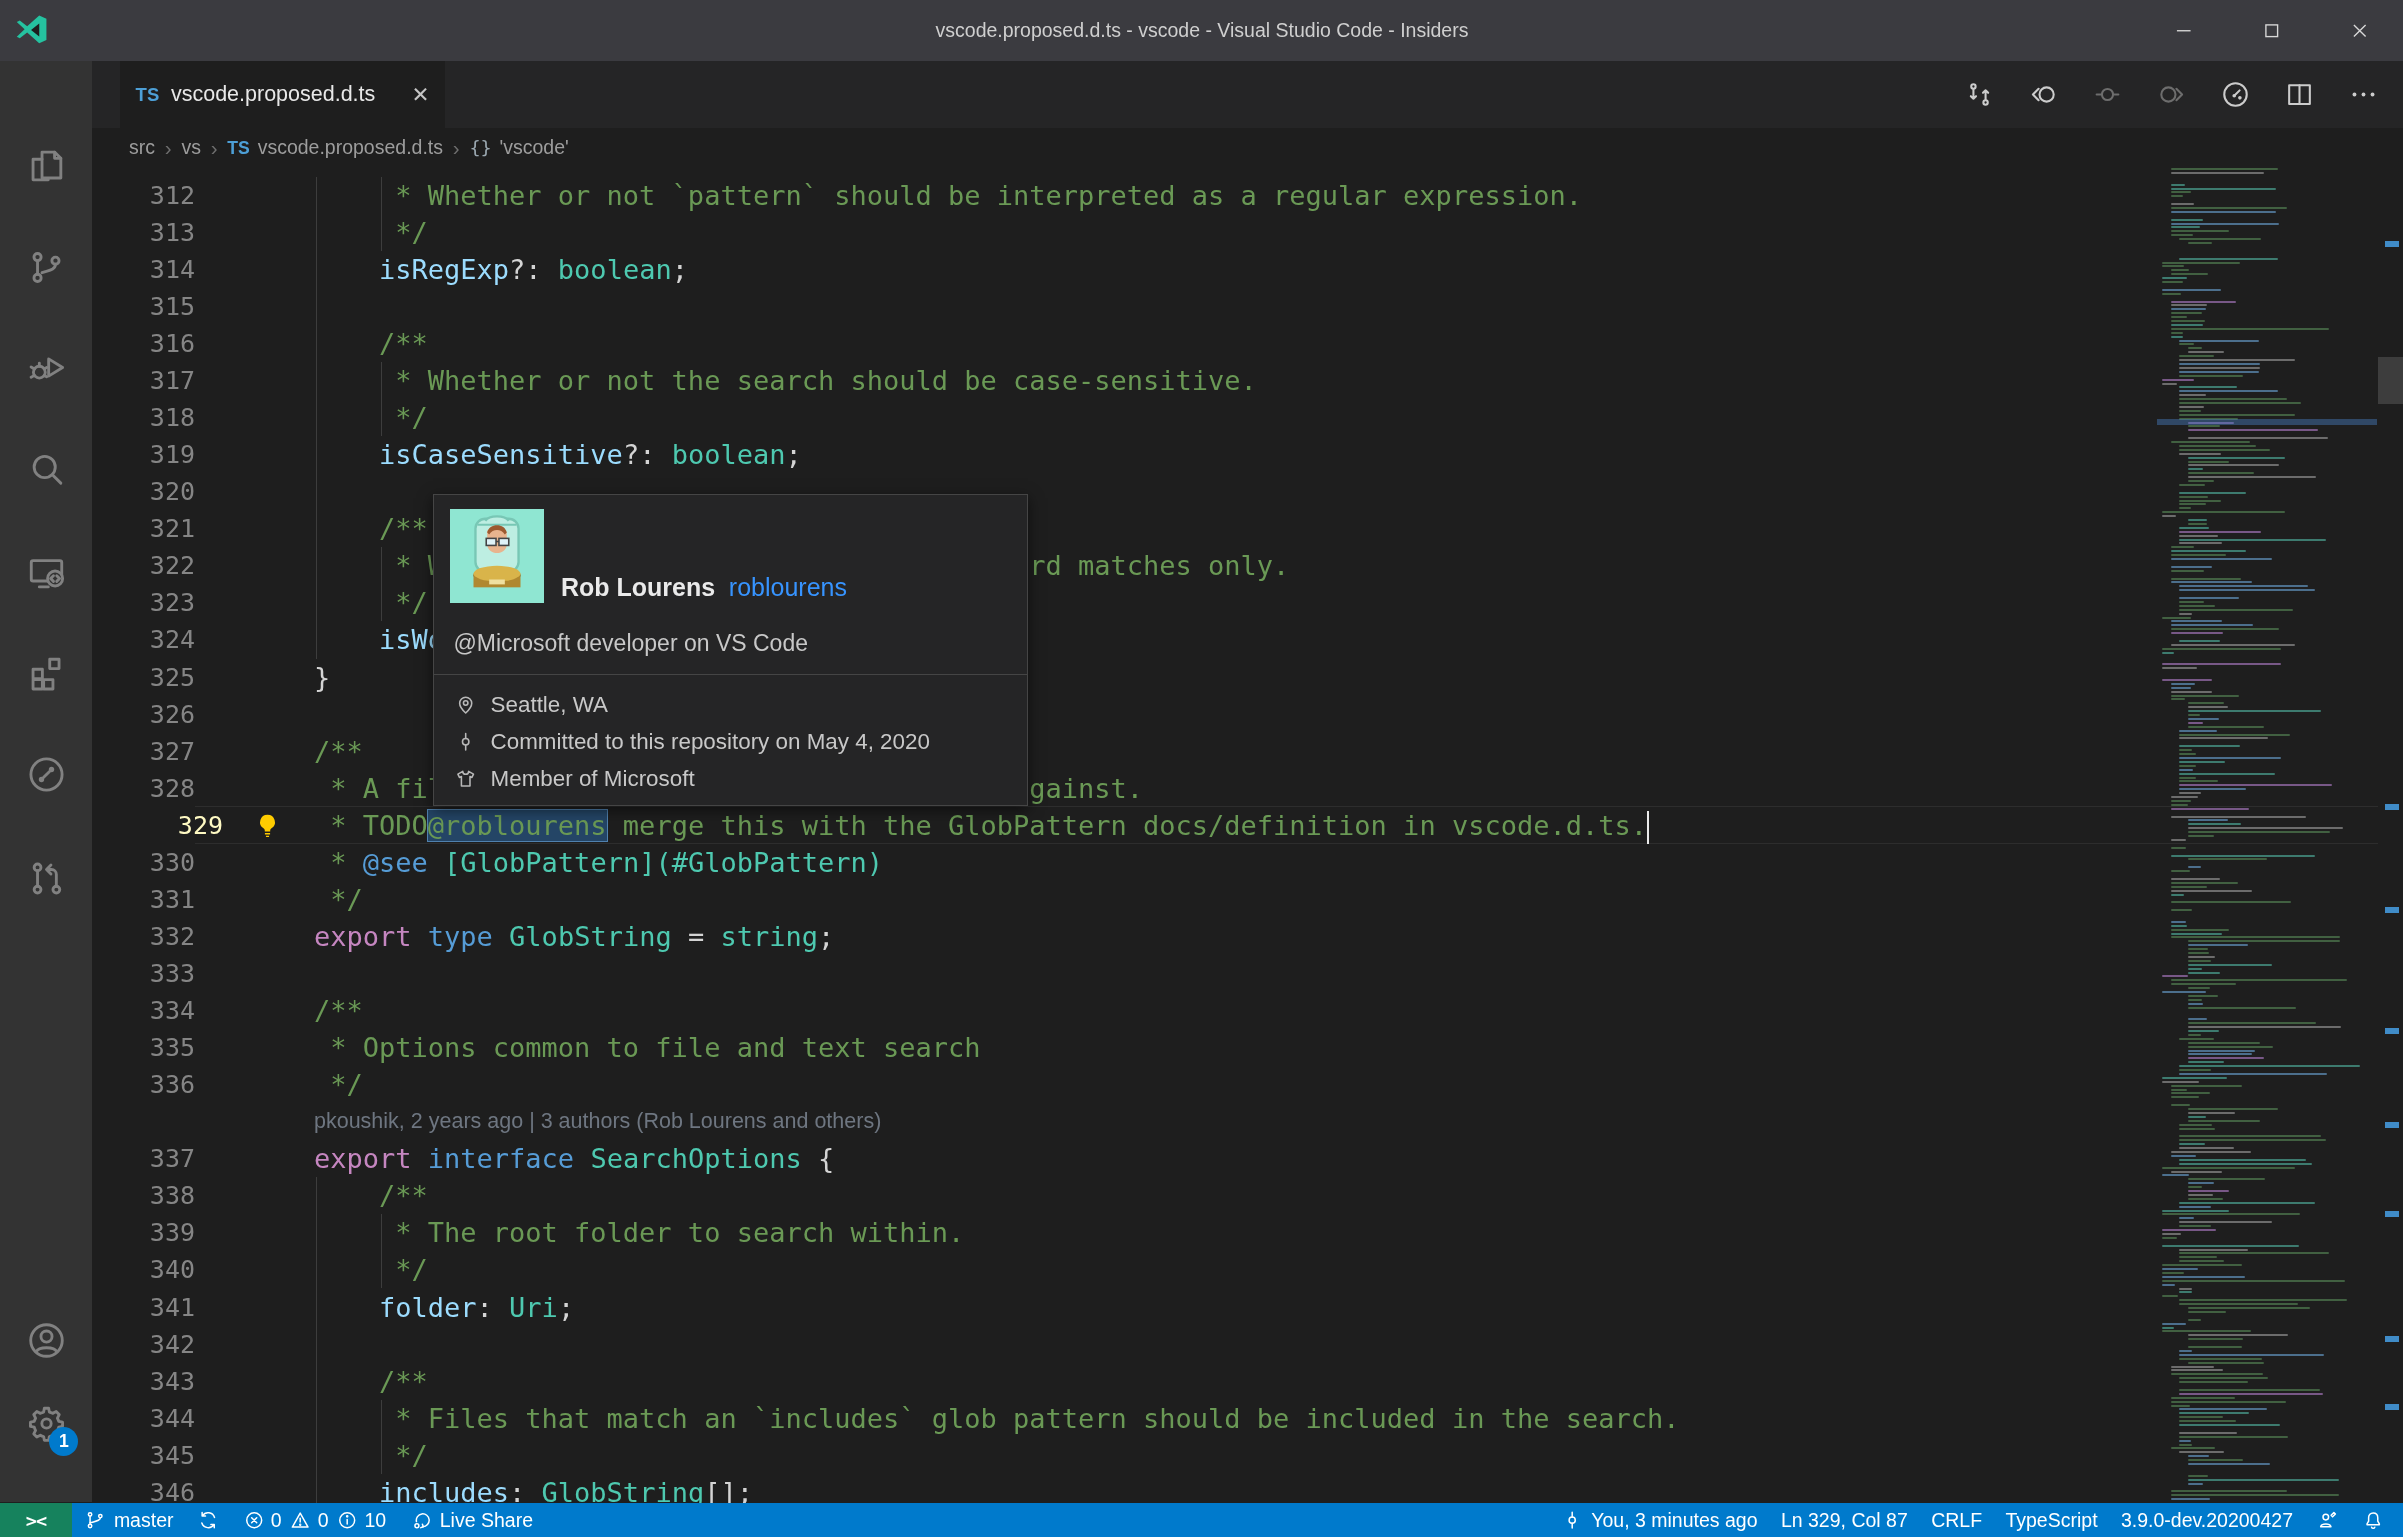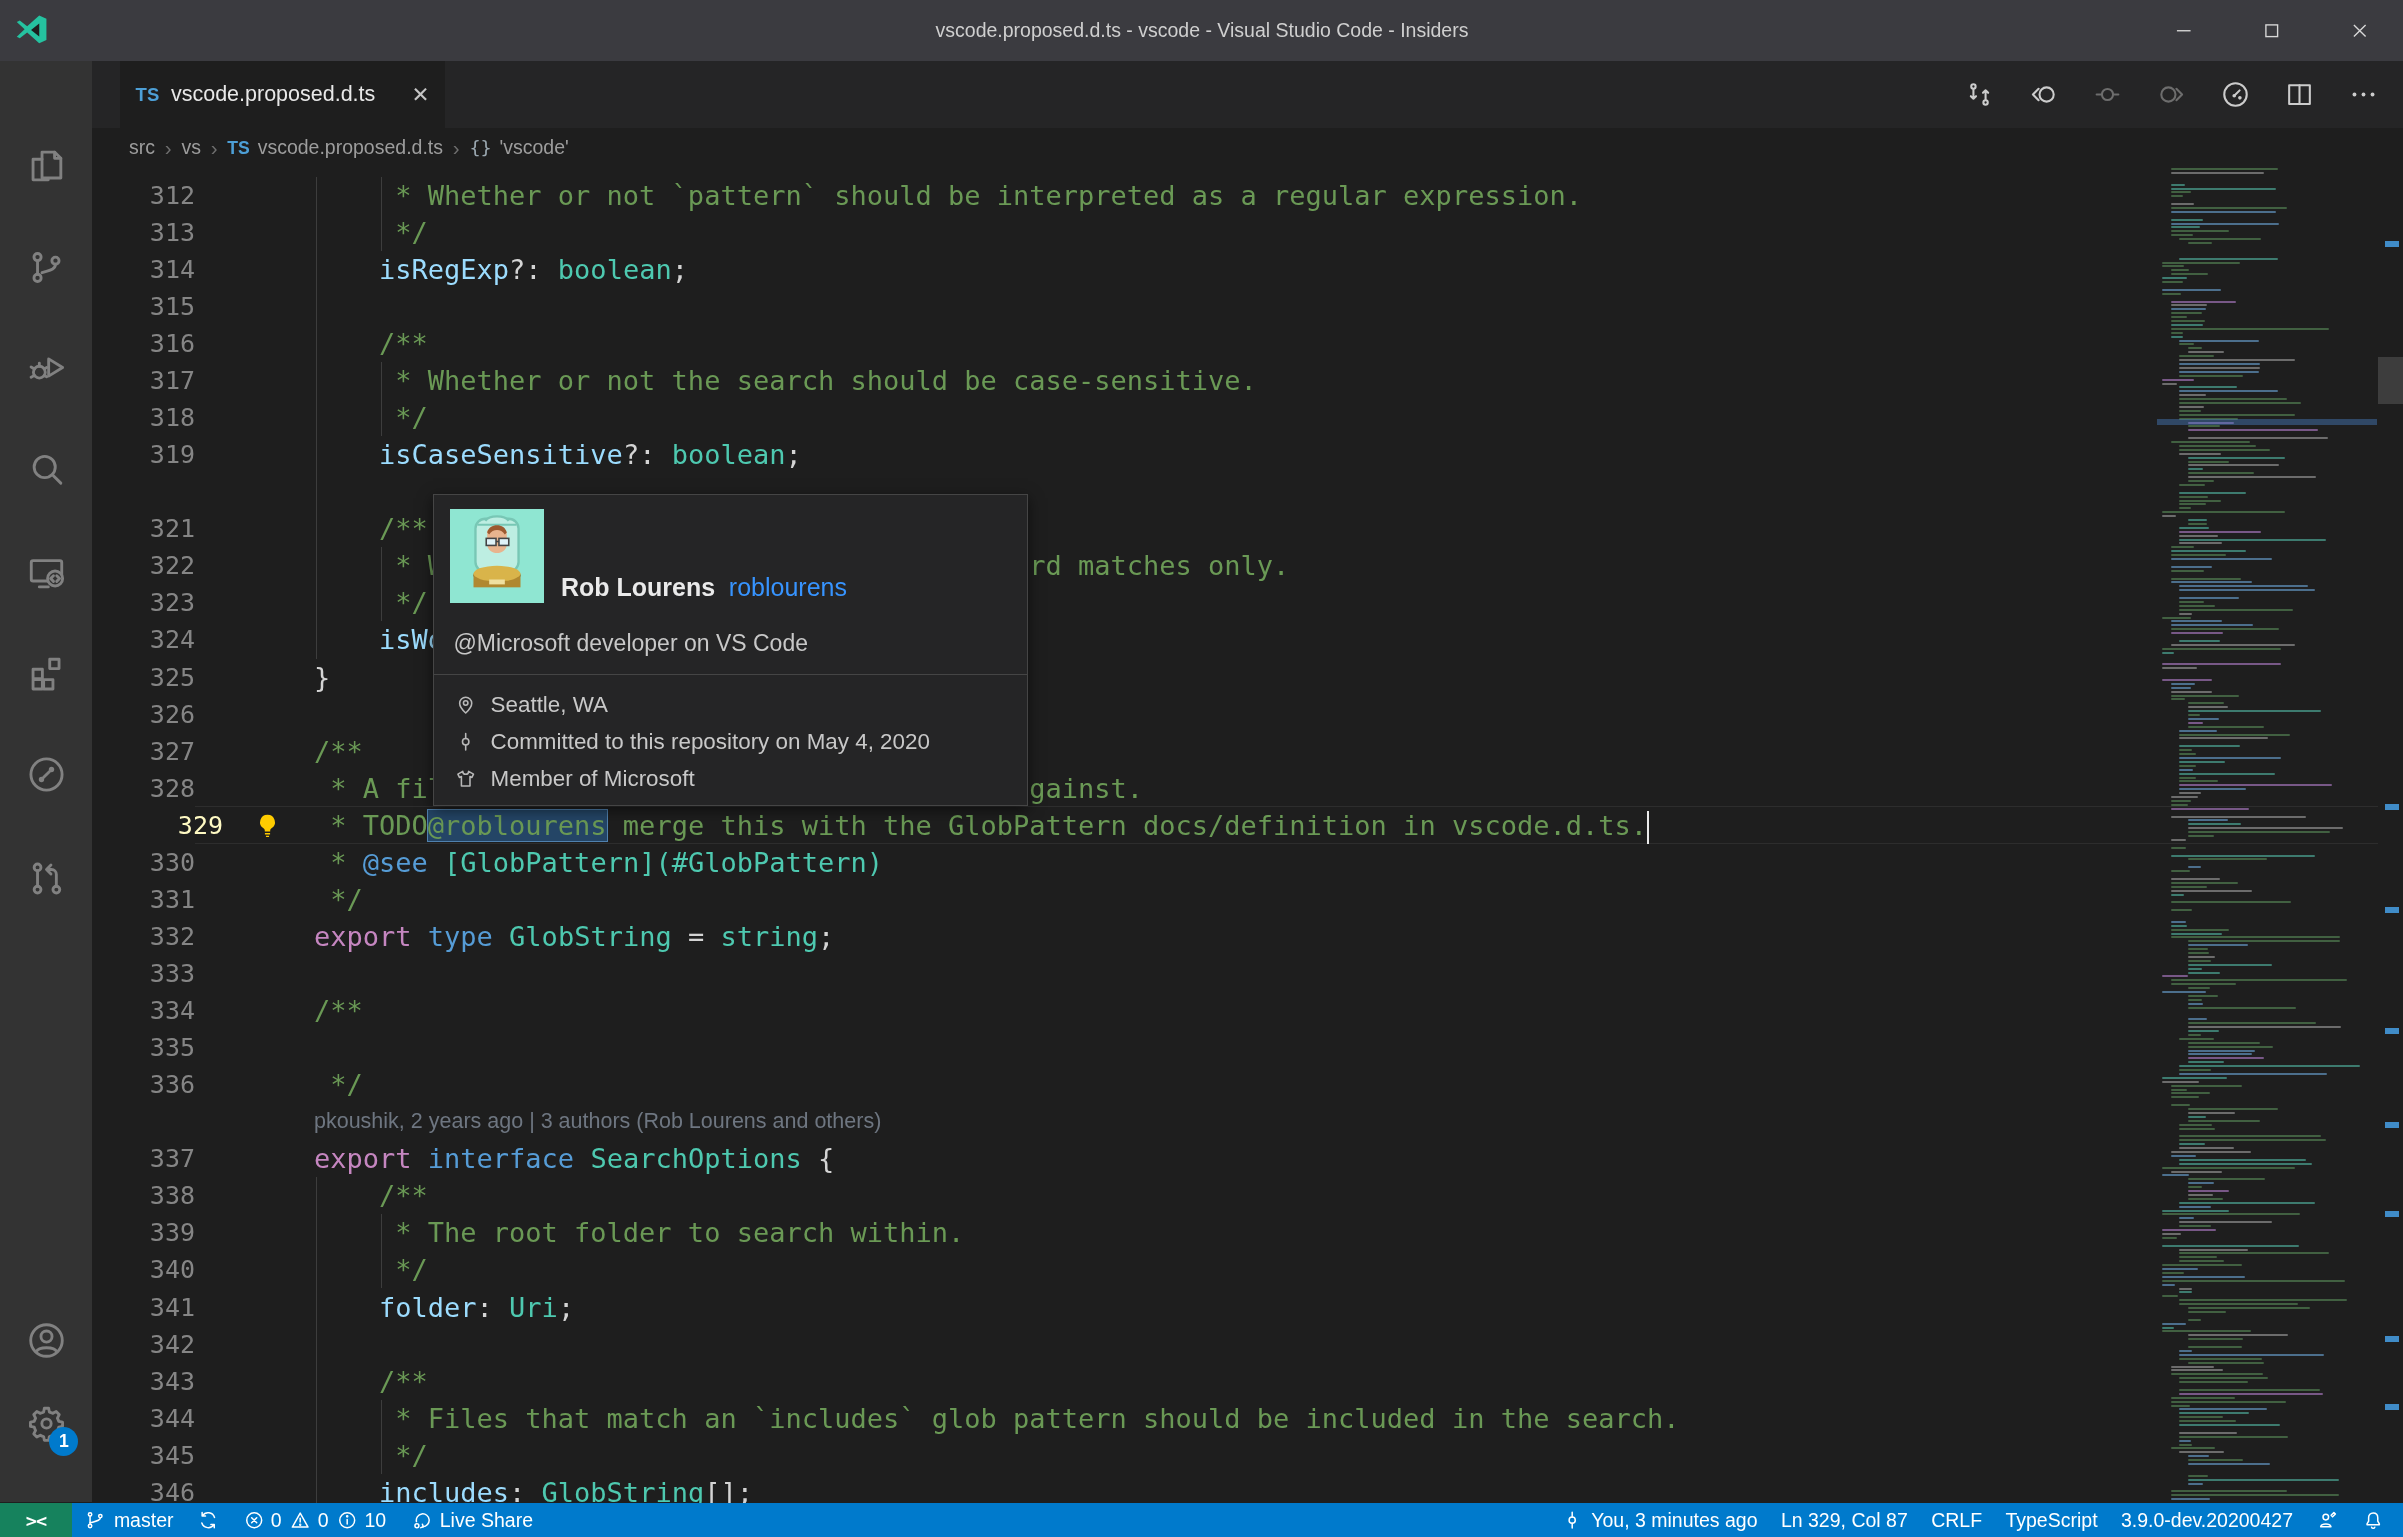--- a/index.html
+++ b/index.html
@@ -308,20 +308,24 @@
         <div class="ct"><span class="tok-c">     * Whether or not the search should be case-sensitive.</span></div>
       </div>
       <div class="line" style="top: 233px;">
         <div class="ln">318</div>
         <div class="ct"><span class="tok-c">     */</span></div>
       </div>
       <div class="line" style="top: 270px;">
         <div class="ln">319</div>
         <div class="ct"><span class="tok-o">    </span><span class="tok-p">isCaseSensitive</span><span class="tok-o">?: </span><span class="tok-t">boolean</span><span class="tok-o">;</span></div>
       </div>
+      <div class="line" style="top: 307px;">
+        <div class="ln">320</div>
+        <div class="ct"></div>
+      </div>
       <div class="line" style="top: 344px;">
         <div class="ln">321</div>
         <div class="ct"><span class="tok-c">    /**</span></div>
       </div>
       <div class="line" style="top: 381px;">
         <div class="ln">322</div>
         <div class="ct"><span class="tok-c">     * Whether or not to search for whole word matches only.</span></div>
       </div>
       <div class="line" style="top: 418px;">
         <div class="ln">323</div>
@@ -366,20 +370,21 @@
       <div class="line" style="top: 789px;">
         <div class="ln">333</div>
         <div class="ct"></div>
       </div>
       <div class="line" style="top: 826px;">
         <div class="ln">334</div>
         <div class="ct"><span class="tok-c">/**</span></div>
       </div>
       <div class="line" style="top: 863px;">
         <div class="ln">335</div>
+        <div class="ct"><span class="tok-c"> * Options common to file and text search</span></div>
       </div>
       <div class="line" style="top: 900px;">
         <div class="ln">336</div>
         <div class="ct"><span class="tok-c"> */</span></div>
       </div>
       <div class="line" style="top: 974px;">
         <div class="ln">337</div>
         <div class="ct"><span class="tok-k">export</span><span class="tok-o"> </span><span class="tok-b">interface</span><span class="tok-o"> </span><span class="tok-t">SearchOptions</span><span class="tok-o"> {</span></div>
       </div>
       <div class="line" style="top: 1011px;">

